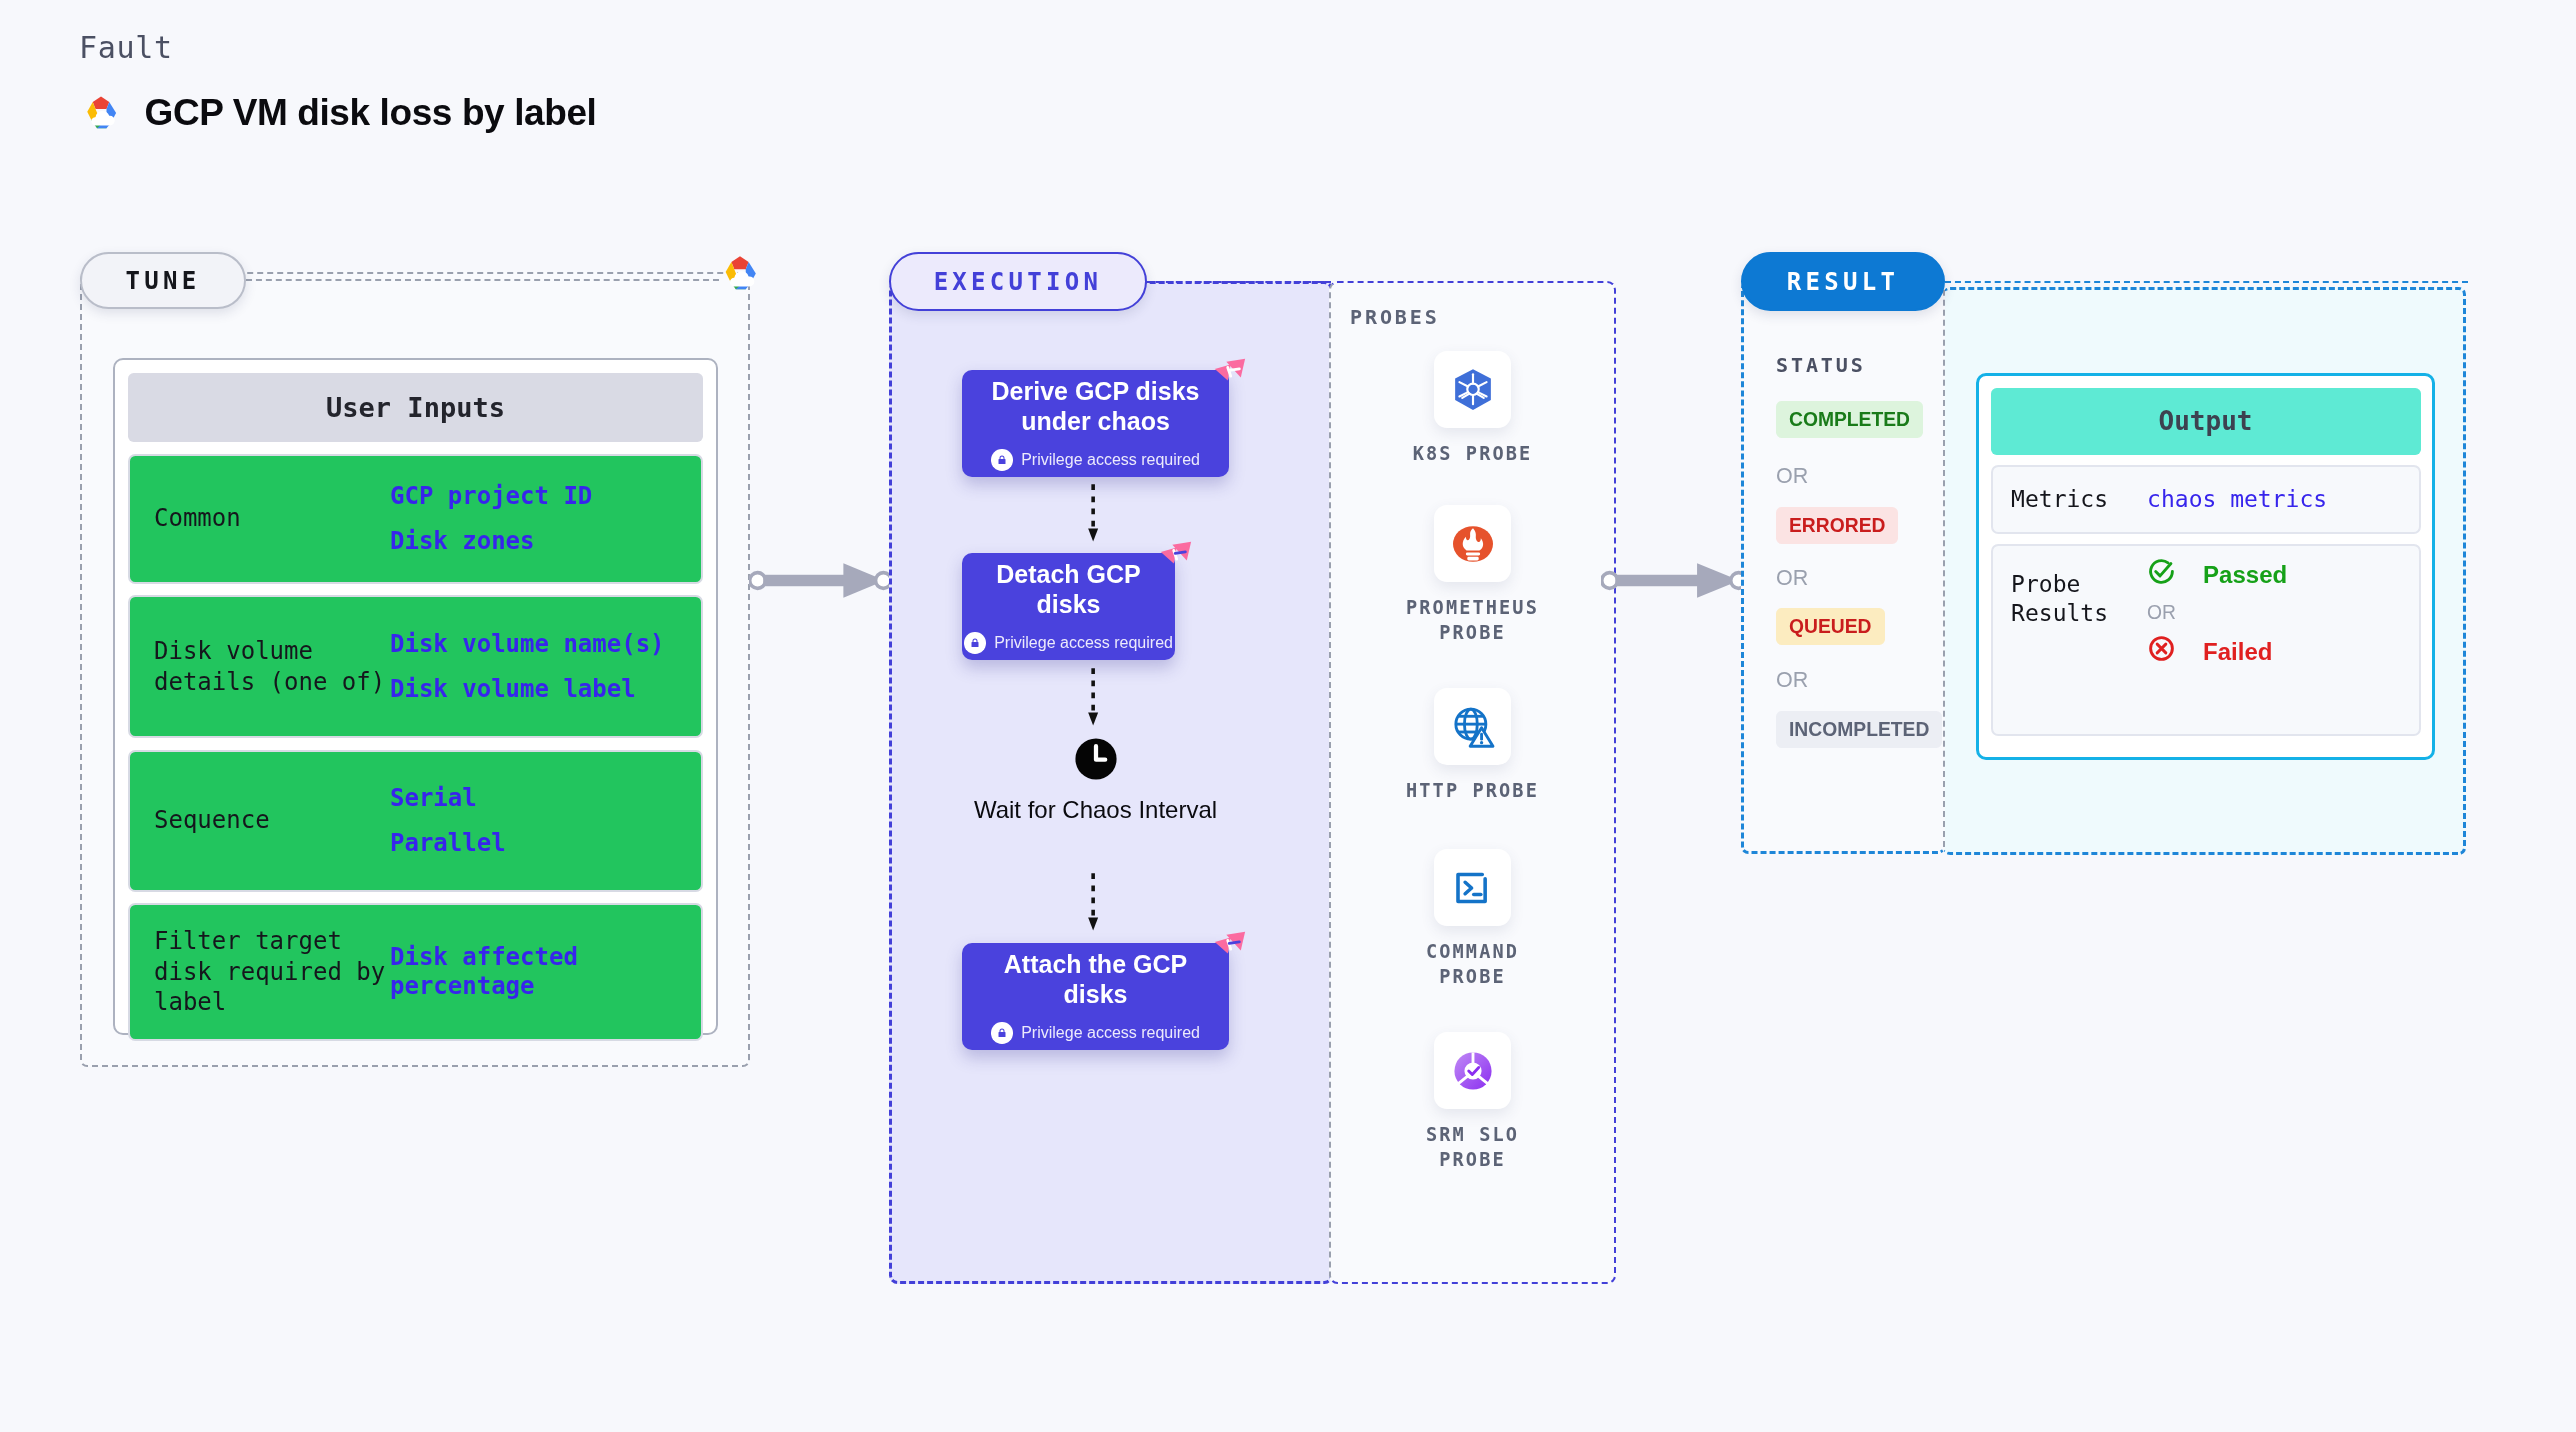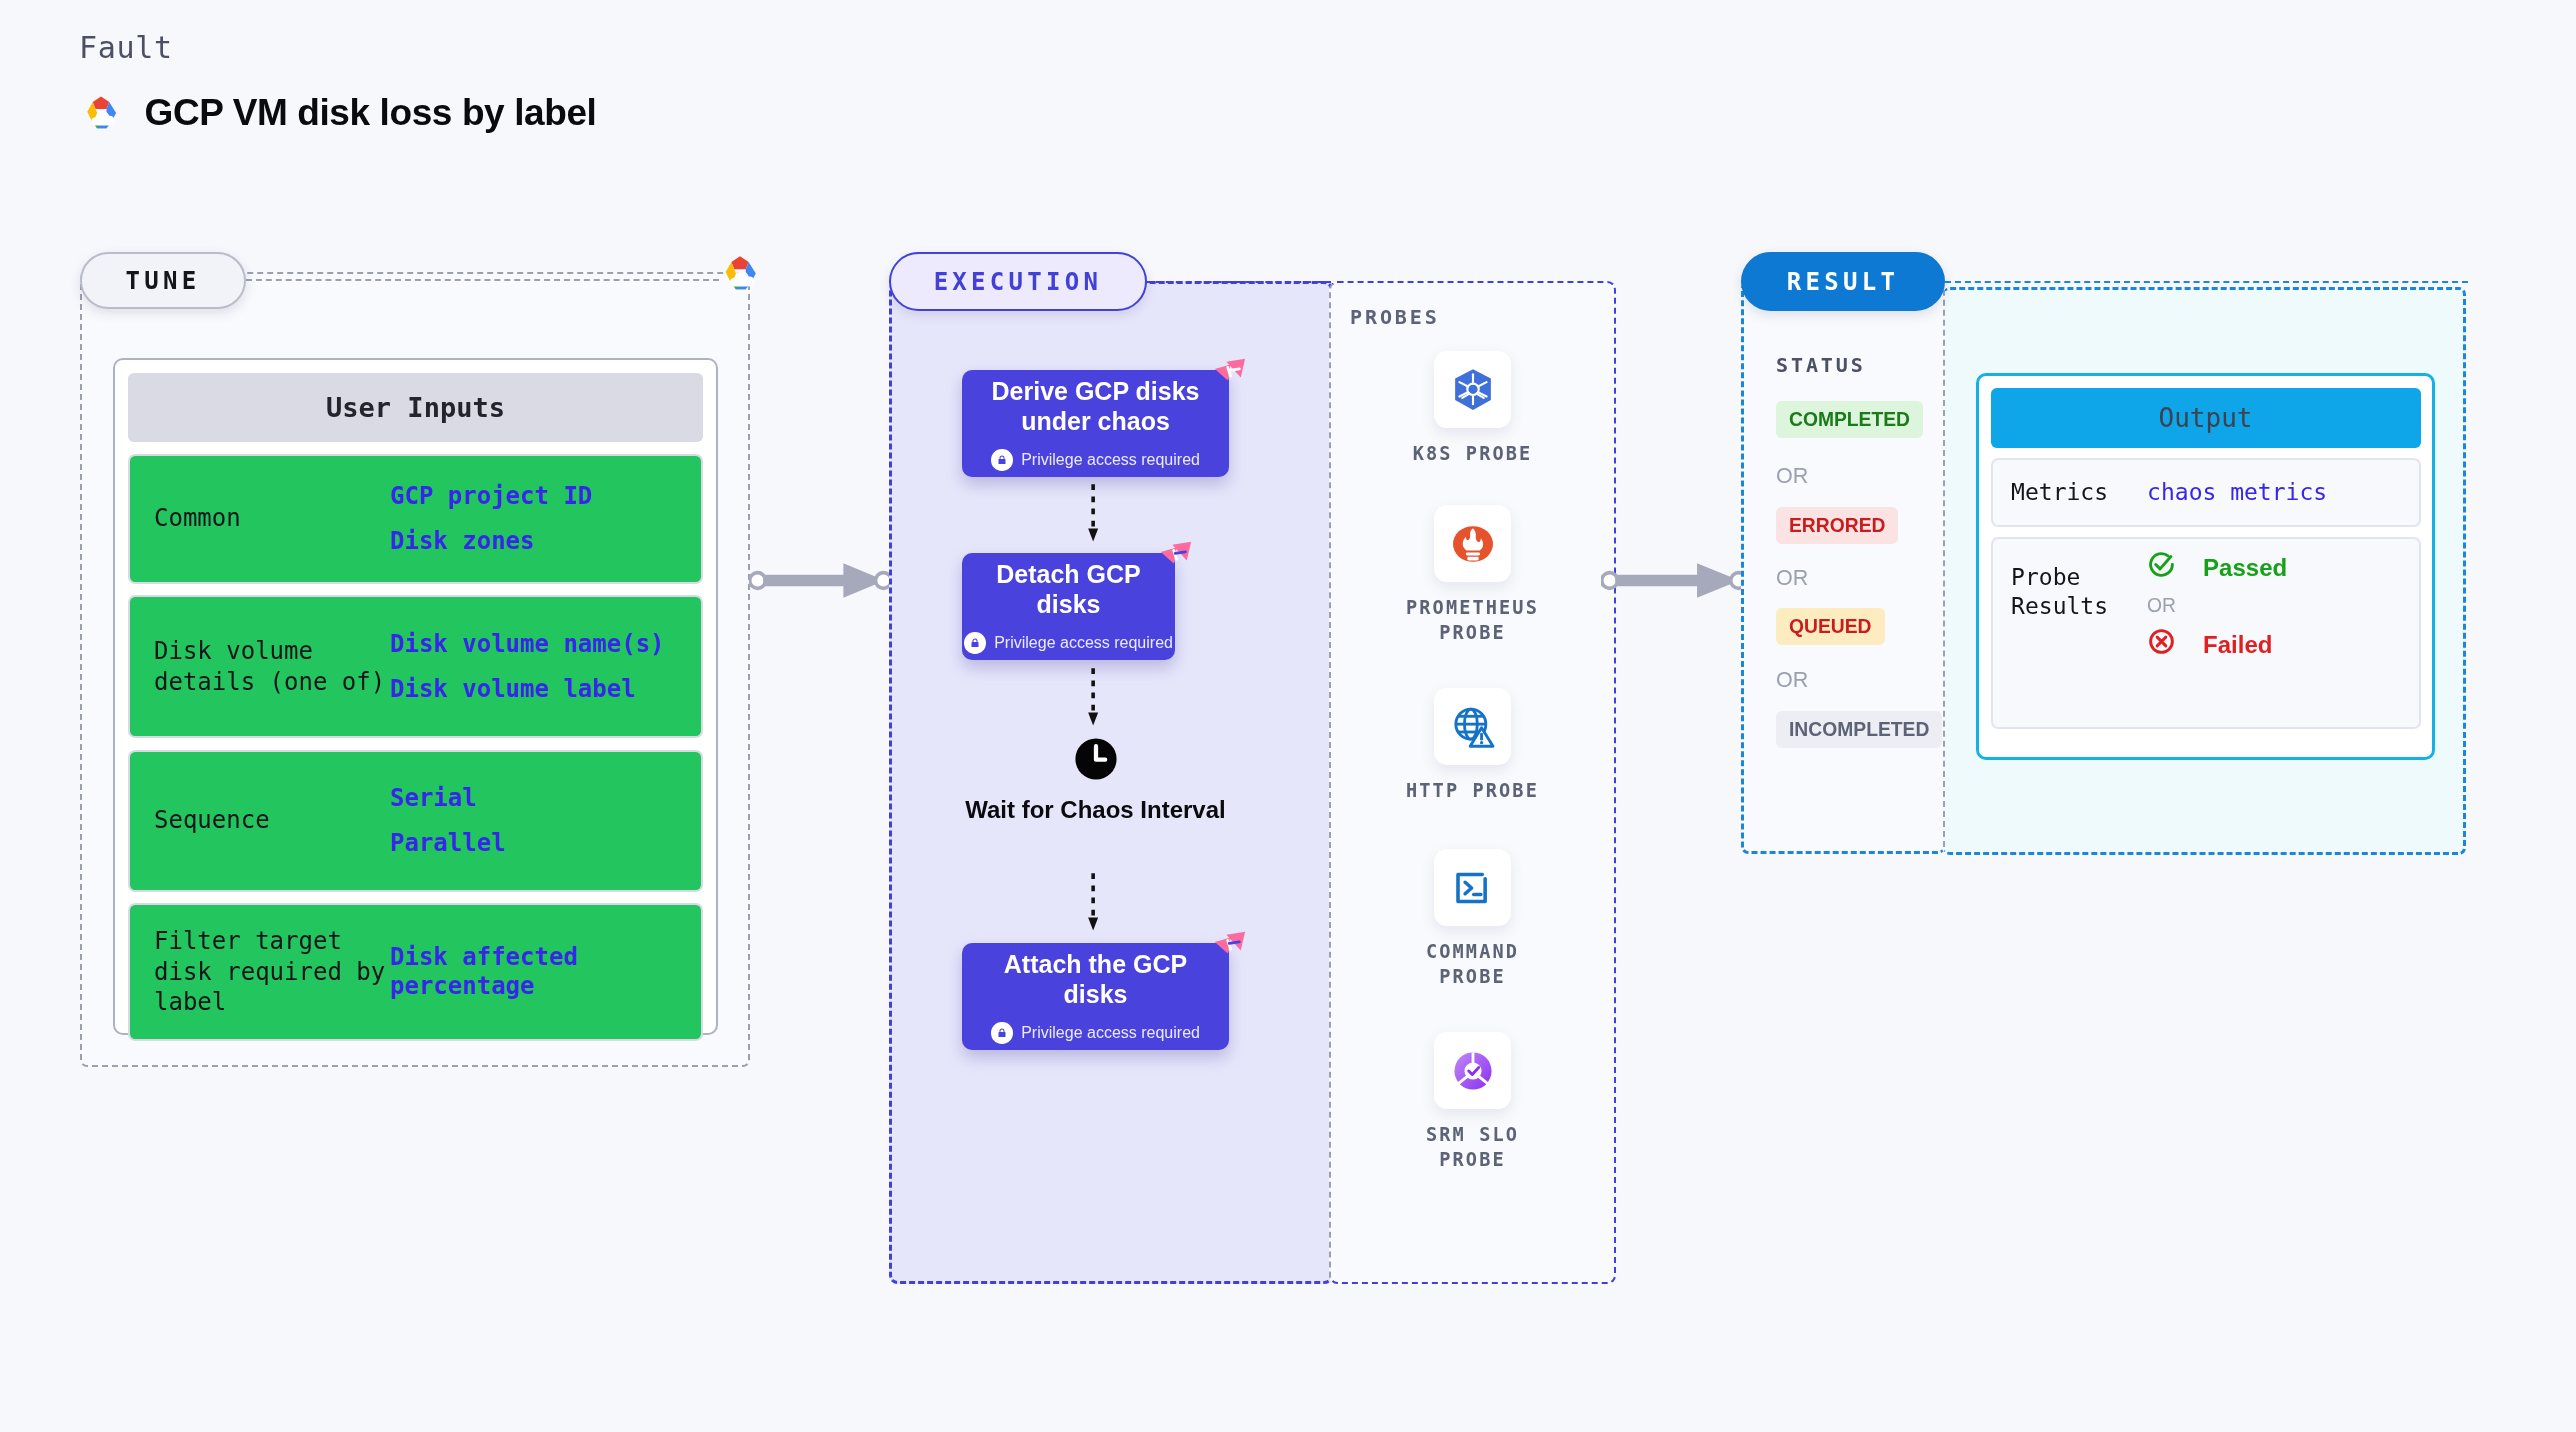--- a/index.html
+++ b/index.html
@@ -143,21 +143,21 @@
   .sc1 { left: 962px; top: 370px; width: 267px; height: 107px; }
   .sc2 { left: 962px; top: 553px; width: 213px; height: 107px; }
   .sc3 { left: 962px; top: 943px; width: 267px; height: 107px; }
 
   .wait-block {
     position: absolute; left: 962px; top: 737px; width: 267px;
     display: flex; flex-direction: column; align-items: center;
   }
   .wait-label {
     margin-top: 11.5px; font-family: "Liberation Sans", sans-serif;
-    font-size: 24px; font-weight: 700; color: #0b0b0f; text-align: center; line-height: 1.2;
+    font-size: 24px; font-weight: 400; color: #0b0b0f; text-align: center; line-height: 1.2;
   }
 
   .v-arrow { position: absolute; left: 1092px; width: 2.9px; }
   .va1 { top: 484px; height: 62px; }
   .va2 { top: 668px; height: 62px; }
   .va3 { top: 873px; height: 62px; }
 
   
   .probes-title {
     position: absolute; left: 1350px; top: 305px;
@@ -202,23 +202,23 @@
     font-family: "Liberation Sans", sans-serif; font-size: 21.5px; color: #9aa0ae;
   }
   .o1 { top: 464px; } .o2 { top: 566px; } .o3 { top: 668px; }
 
   
   .out-card {
     position: absolute; left: 1976px; top: 373px; width: 459px; height: 387px;
     background: #fff; border: 3.6px solid #14b1e7; border-radius: 10px; padding: 11.5px;
   }
   .out-head {
-    height: 60px; background: #0ea5e9; border-radius: 5.7px;
+    height: 67px; background: #5eead4; border-radius: 5.7px;
     display: flex; align-items: center; justify-content: center;
-    font-size: 26px; color: #3d4150; font-weight: 400;
+    font-size: 26px; color: #3d4150; font-weight: 700;
   }
   .out-row {
     margin-top: 10px; background: #f7f9fc; border: 2.1px solid #e2e5ee;
     border-radius: 7.2px; display: flex; align-items: center; padding: 11.5px 18.6px;
   }
   .out-row-label { width: 136px; font-size: 23px; color: #15161c; line-height: 1.25; }
   .out-row-vals { flex: 1; display: flex; flex-direction: column; gap: 10px; }
   .out-metric { font-size: 23px; color: #3725ec; }
   .res-line {
     display: flex; align-items: center; gap: 27px;

